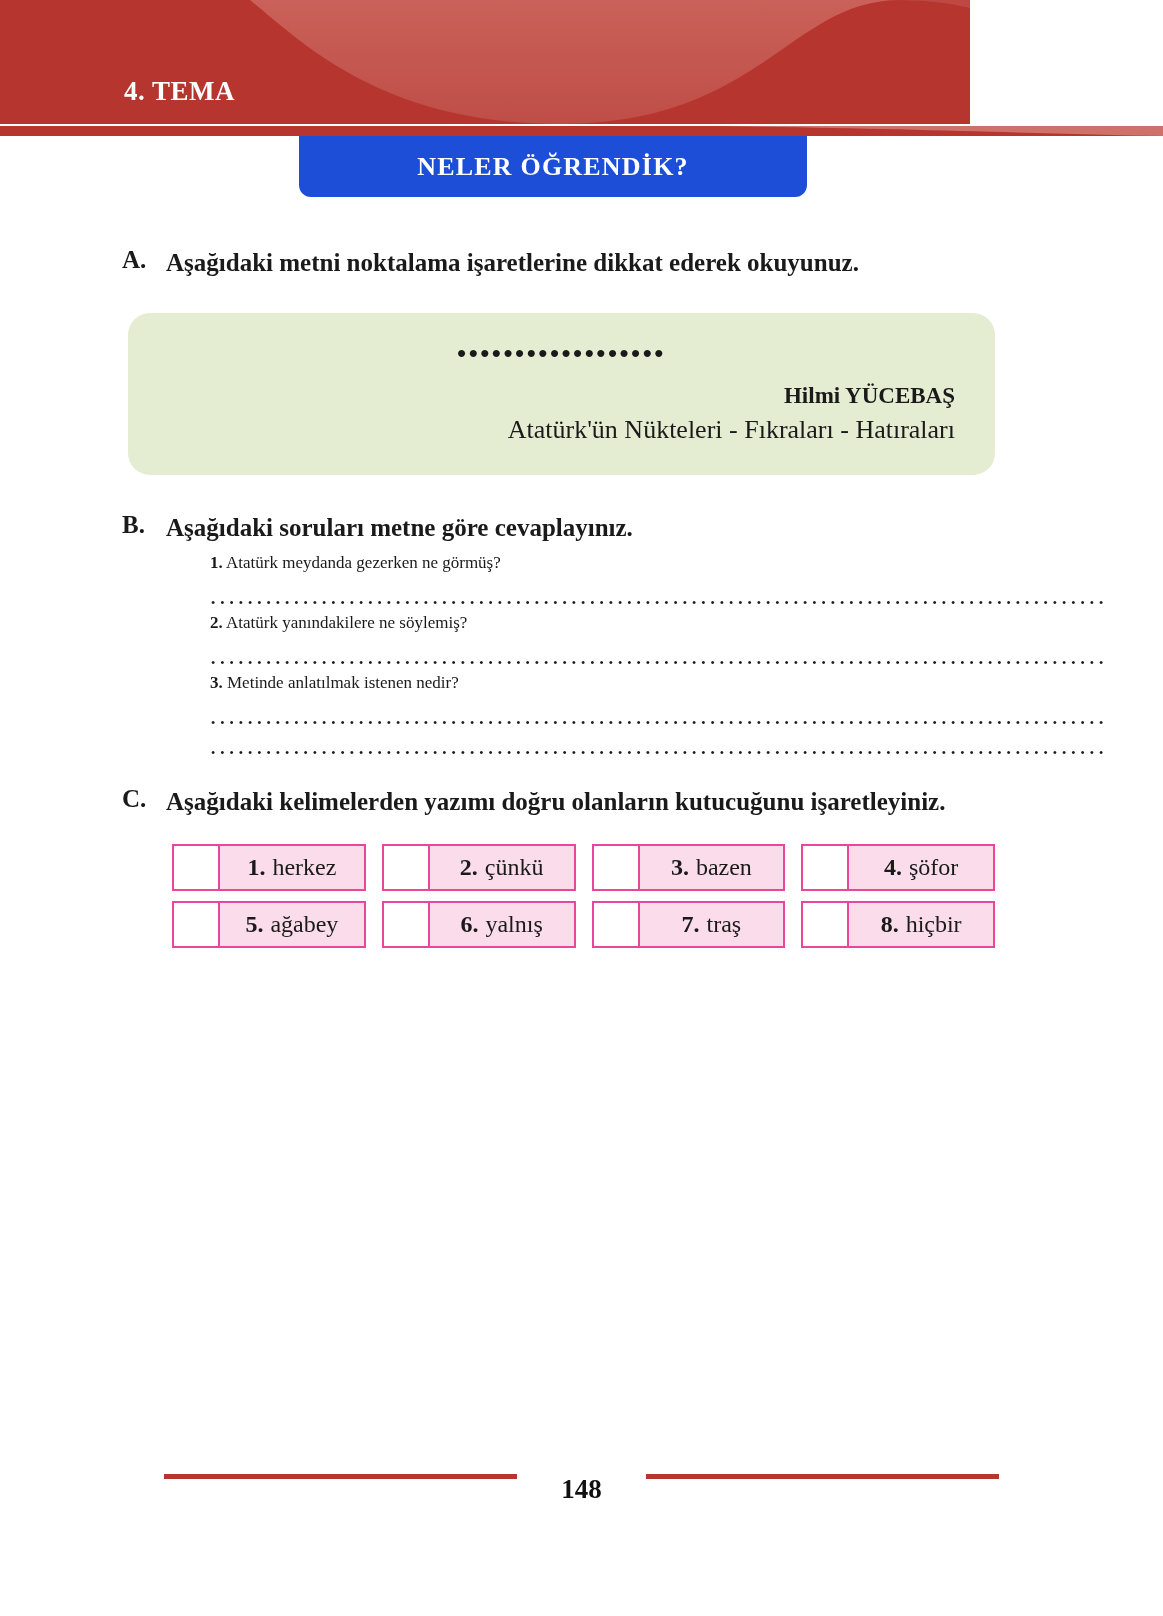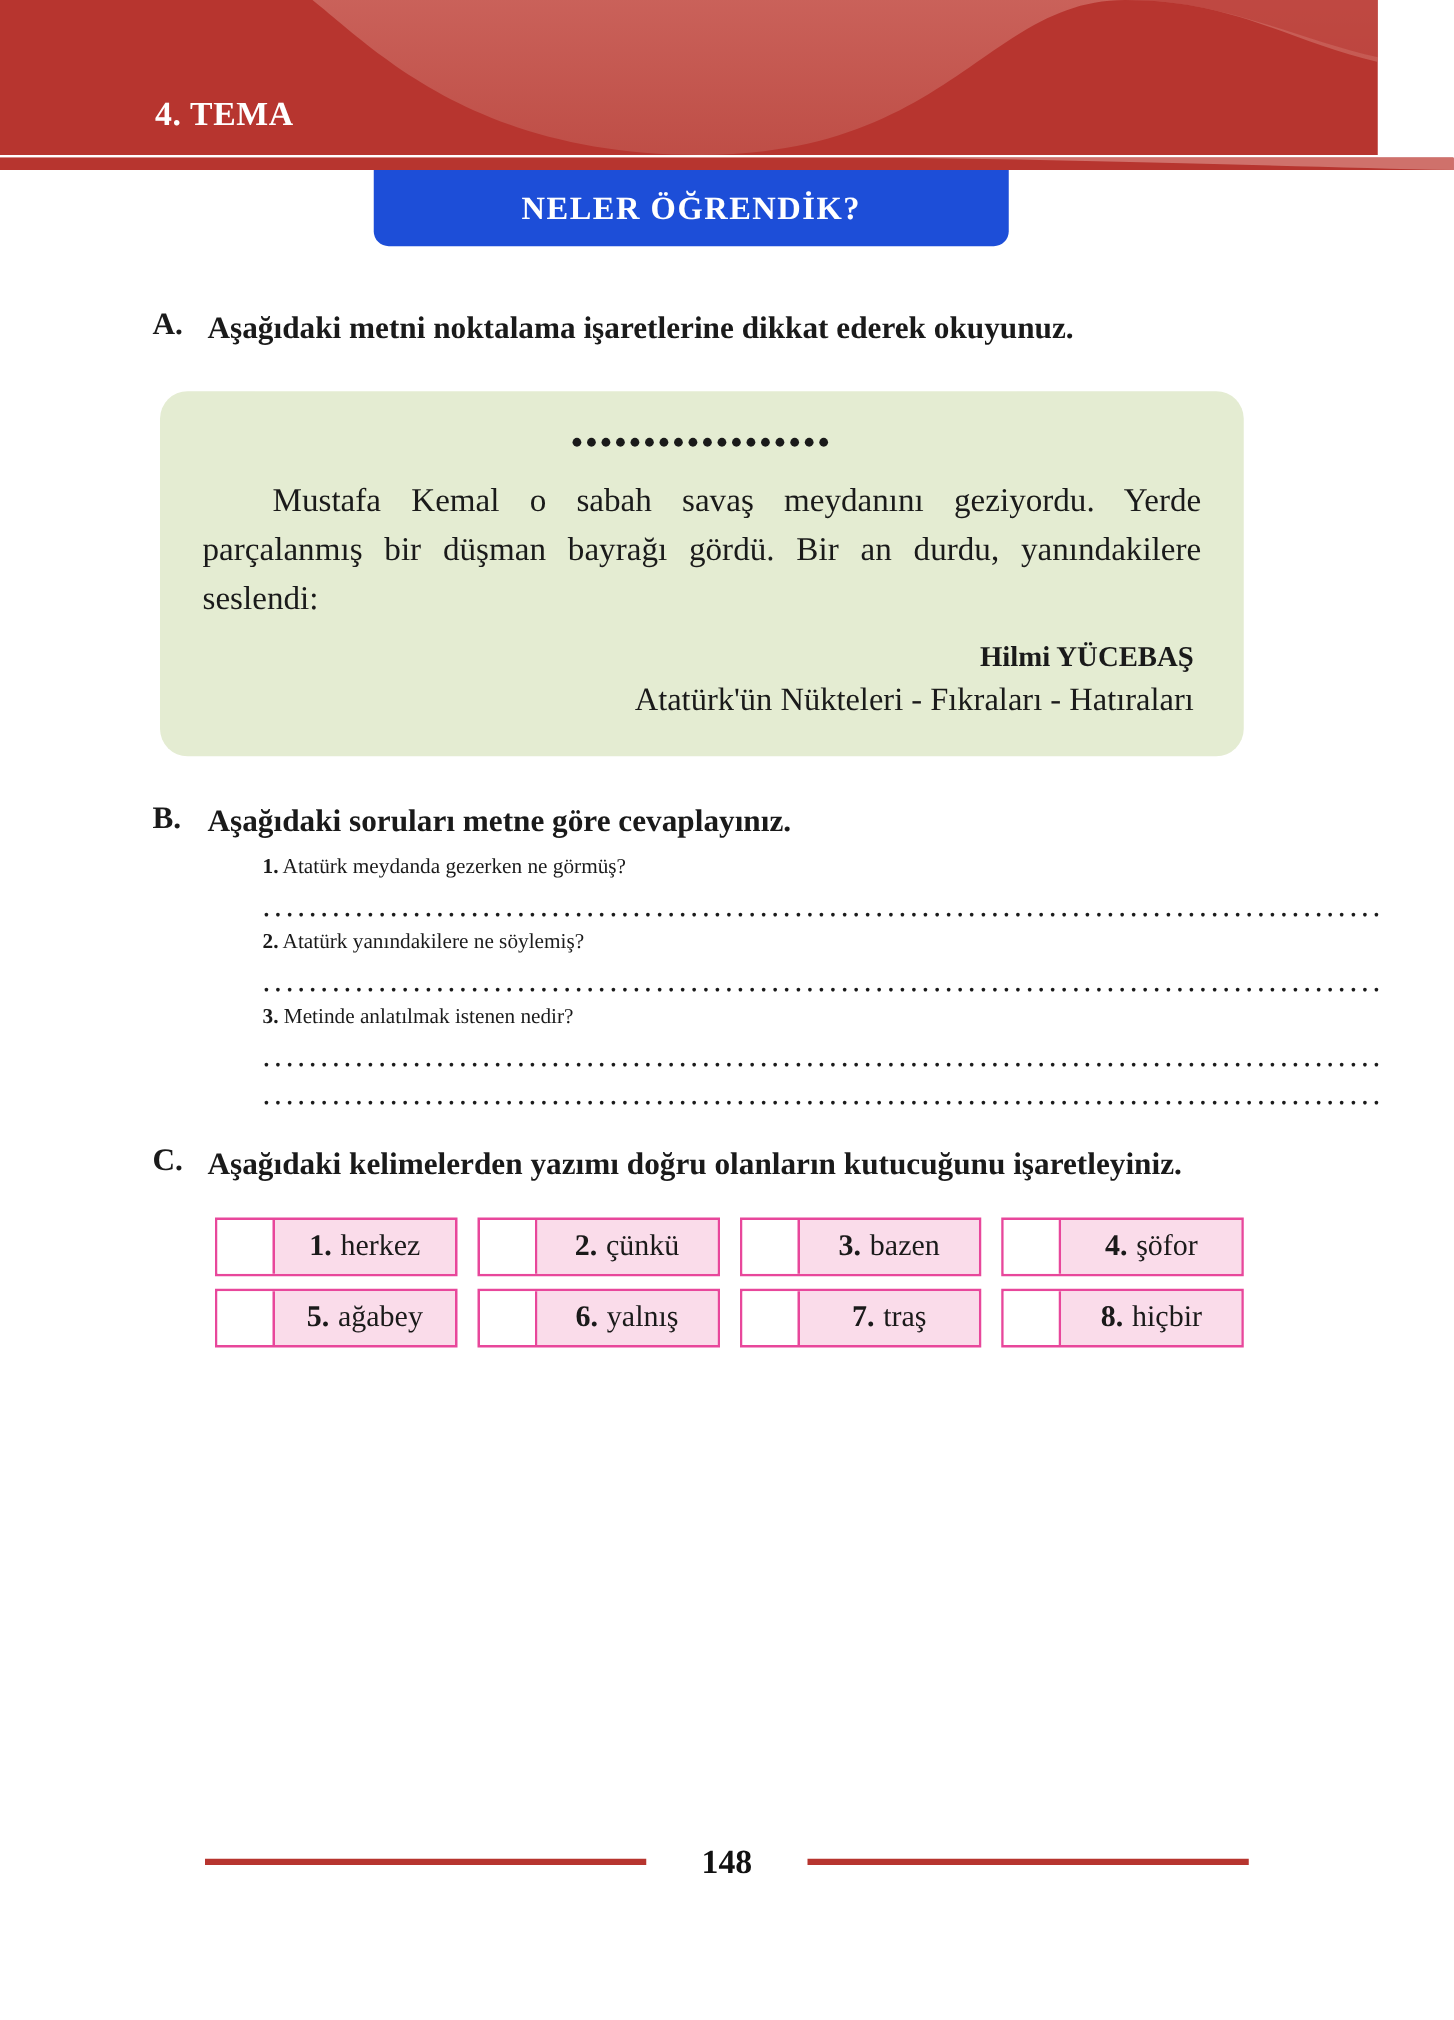--- a/index.html
+++ b/index.html
@@ -12,21 +12,21 @@
     height: 1616px;
     font-family: "Liberation Serif", serif;
     color: #1a1a1a;
     position: relative;
     overflow: hidden;
   }
 
   
   .header {
     position: relative;
-    width: 1102px;
+    width: 970px;
     height: 124px;
     background: #b7352f;
     overflow: hidden;
   }
   .header svg {
     position: absolute;
     top: 0; left: 0;
     width: 1163px;
     height: 124px;
   }
@@ -215,21 +215,20 @@
   }
   .word-label b { margin-right: 7px; }
 
   
   .footer {
     position: absolute;
     left: 0;
     top: 1474px;
     width: 1163px;
     display: flex;
-    align-items: center;
     justify-content: center;
   }
   .footer-rule {
     height: 5px;
     width: 353px;
     background: #b7352f;
   }
   .footer-page {
     font-size: 27px;
     font-weight: bold;
@@ -271,21 +270,20 @@
 
   <div class="section" id="section-a">
     <div class="sec-letter">A.</div>
     <div class="sec-body">
       <p class="sec-heading justify-all">Aşağıdaki metni noktalama işaretlerine dikkat ederek okuyunuz.</p>
     </div>
   </div>
 
   <div class="green-box">
     <div class="dots-lead">••••••••••••••••••</div>
-    <p class="story-para">Mustafa Kemal o sabah savaş meydanını geziyordu. Yerde parçalanmış bir düşman bayrağı gördü. Bir an durdu, yanındakilere seslendi:</p>
     <div class="author">Hilmi YÜCEBAŞ</div>
     <div class="source">Atatürk'ün Nükteleri - Fıkraları - Hatıraları</div>
   </div>
 
   <div class="section" id="section-b">
     <div class="sec-letter">B.</div>
     <div class="sec-body">
       <p class="sec-heading">Aşağıdaki soruları metne göre cevaplayınız.</p>
 
       <div class="q-list">

